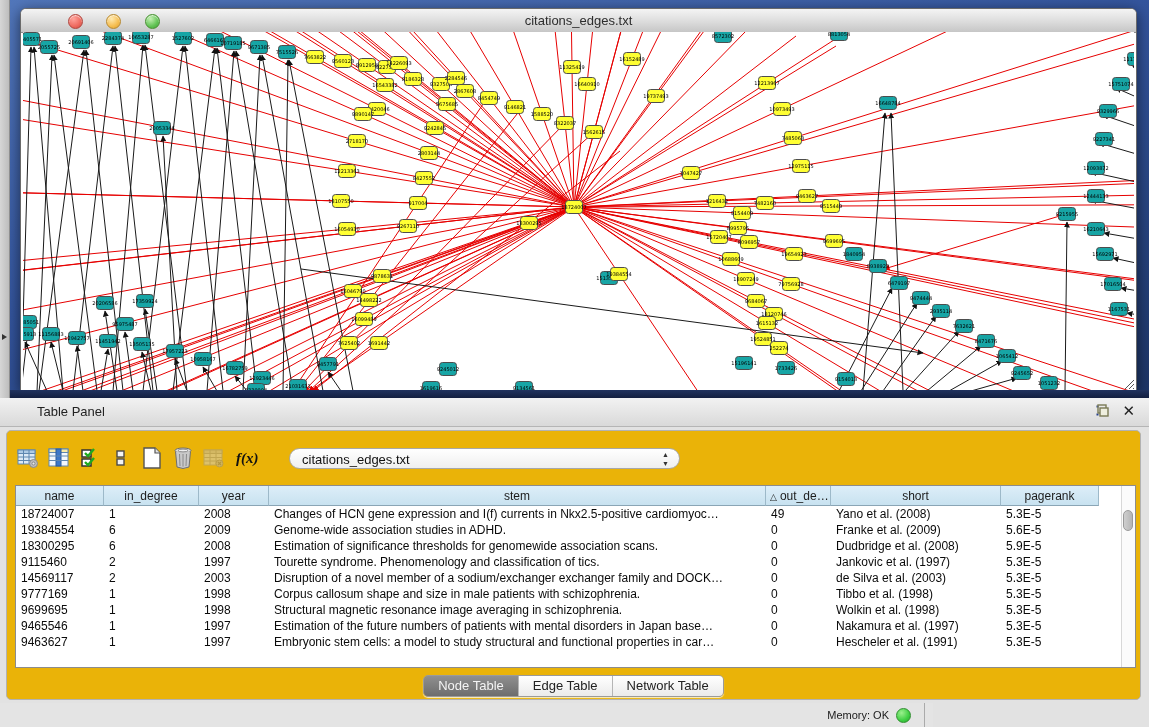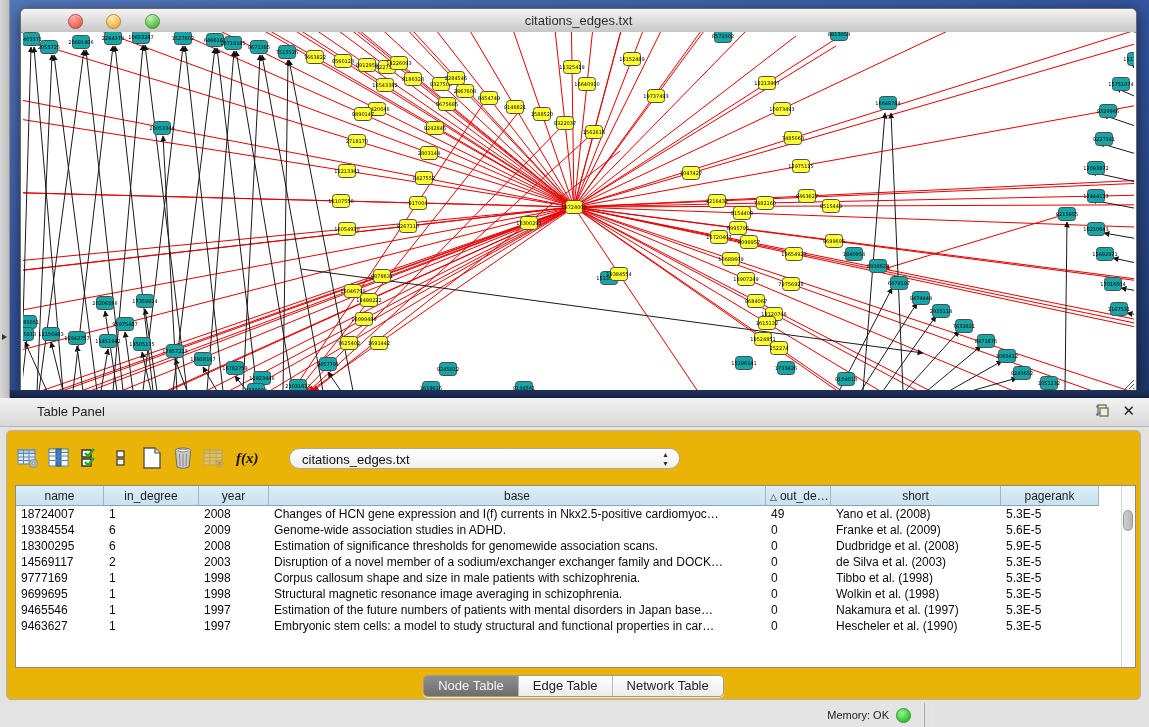--- a/index.html
+++ b/index.html
@@ -903,30 +903,31 @@
       </span>
       <span class="fx">f(x)</span>
     </div>
 
     <div class="combo">
       <span class="combo-value">citations_edges.txt</span>
       <span class="combo-stepper">▲<br>▼</span>
     </div>
 
     <div class="tbl-viewport">
-      <div class="tbl-header" id="tbl-header"><span class="hcell c0">name</span><span class="hcell c1">in_degree</span><span class="hcell c2">year</span><span class="hcell c3">base</span><span class="hcell c4 sorted"><span class="sort-tri">△</span>out_de…</span><span class="hcell c5">short</span><span class="hcell c6">pagerank</span></div>
+      <div class="tbl-header" id="tbl-header"><span class="hcell c0">name</span><span class="hcell c1">in_degree</span><span class="hcell c2">year</span><span class="hcell c3">stem</span><span class="hcell c4 sorted"><span class="sort-tri">△</span>out_de…</span><span class="hcell c5">short</span><span class="hcell c6">pagerank</span></div>
       <div class="tbl-rows" id="tbl-rows">
           <div class="trow"><span class="tcell c0">18724007</span><span class="tcell c1">1</span><span class="tcell c2">2008</span><span class="tcell c3">Changes of HCN gene expression and I(f) currents in Nkx2.5-positive cardiomyoc…</span><span class="tcell c4">49</span><span class="tcell c5">Yano et al. (2008)</span><span class="tcell c6">5.3E-5</span></div>
           <div class="trow"><span class="tcell c0">19384554</span><span class="tcell c1">6</span><span class="tcell c2">2009</span><span class="tcell c3">Genome-wide association studies in ADHD.</span><span class="tcell c4">0</span><span class="tcell c5">Franke et al. (2009)</span><span class="tcell c6">5.6E-5</span></div>
           <div class="trow"><span class="tcell c0">18300295</span><span class="tcell c1">6</span><span class="tcell c2">2008</span><span class="tcell c3">Estimation of significance thresholds for genomewide association scans.</span><span class="tcell c4">0</span><span class="tcell c5">Dudbridge et al. (2008)</span><span class="tcell c6">5.9E-5</span></div>
+          <div class="trow"><span class="tcell c0">9115460</span><span class="tcell c1">2</span><span class="tcell c2">1997</span><span class="tcell c3">Tourette syndrome. Phenomenology and classification of tics.</span><span class="tcell c4">0</span><span class="tcell c5">Jankovic et al. (1997)</span><span class="tcell c6">5.3E-5</span></div>
           <div class="trow"><span class="tcell c0">14569117</span><span class="tcell c1">2</span><span class="tcell c2">2003</span><span class="tcell c3">Disruption of a novel member of a sodium/exchanger exchanger family and DOCK…</span><span class="tcell c4">0</span><span class="tcell c5">de Silva et al. (2003)</span><span class="tcell c6">5.3E-5</span></div>
           <div class="trow"><span class="tcell c0">9777169</span><span class="tcell c1">1</span><span class="tcell c2">1998</span><span class="tcell c3">Corpus callosum shape and size in male patients with schizophrenia.</span><span class="tcell c4">0</span><span class="tcell c5">Tibbo et al. (1998)</span><span class="tcell c6">5.3E-5</span></div>
           <div class="trow"><span class="tcell c0">9699695</span><span class="tcell c1">1</span><span class="tcell c2">1998</span><span class="tcell c3">Structural magnetic resonance image averaging in schizophrenia.</span><span class="tcell c4">0</span><span class="tcell c5">Wolkin et al. (1998)</span><span class="tcell c6">5.3E-5</span></div>
           <div class="trow"><span class="tcell c0">9465546</span><span class="tcell c1">1</span><span class="tcell c2">1997</span><span class="tcell c3">Estimation of the future numbers of patients with mental disorders in Japan base…</span><span class="tcell c4">0</span><span class="tcell c5">Nakamura et al. (1997)</span><span class="tcell c6">5.3E-5</span></div>
-          <div class="trow"><span class="tcell c0">9463627</span><span class="tcell c1">1</span><span class="tcell c2">1997</span><span class="tcell c3">Embryonic stem cells: a model to study structural and functional properties in car…</span><span class="tcell c4">0</span><span class="tcell c5">Hescheler et al. (1990)</span><span class="tcell c6">5.3E-5</span></div>
+          <div class="trow"><span class="tcell c0">9463627</span><span class="tcell c1">1</span><span class="tcell c2">1997</span><span class="tcell c3">Embryonic stem cells: a model to study structural and functional properties in car…</span><span class="tcell c4">0</span><span class="tcell c5">Hescheler et al. (1991)</span><span class="tcell c6">5.3E-5</span></div>
         </div>
       <div class="vscroll">
         <div class="vthumb"></div>
       </div>
     </div>
 
     <div class="tabbar">
       <span class="segctrl" id="segctrl">
           <span class="seg active">Node Table</span>
           <span class="seg">Edge Table</span>

